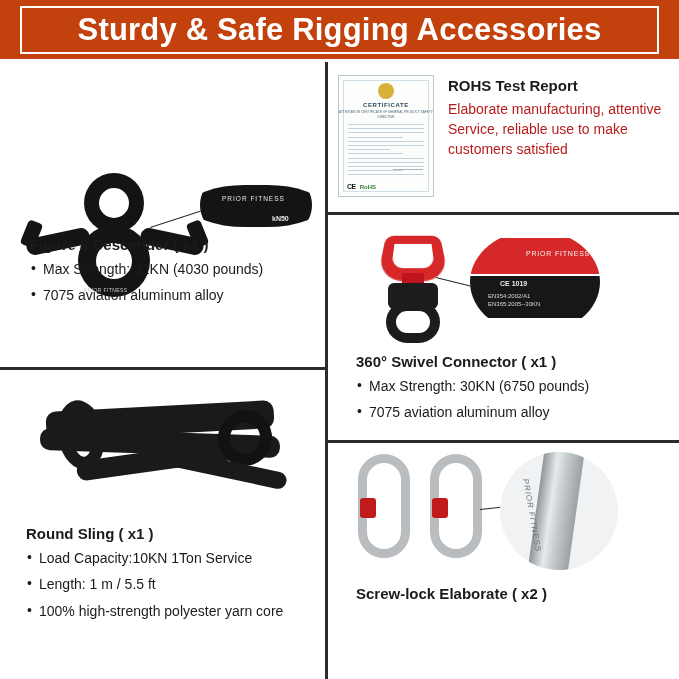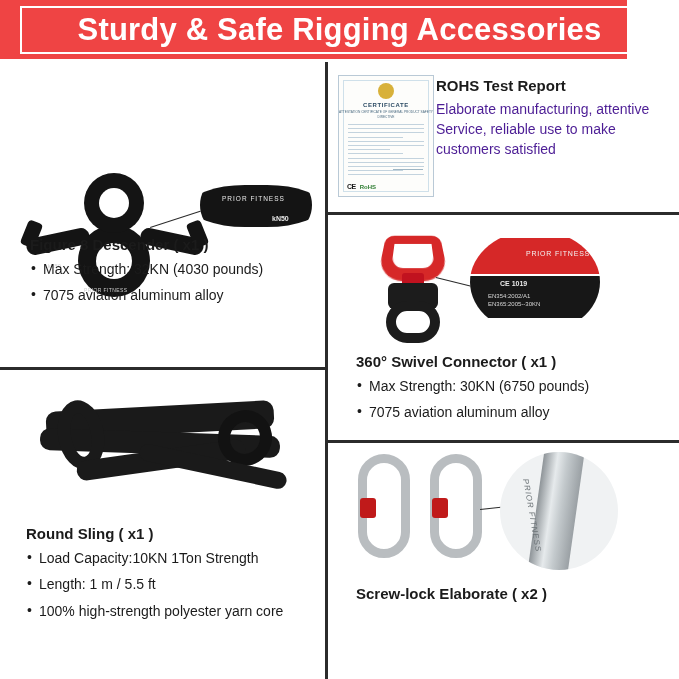--- a/index.html
+++ b/index.html
@@ -12,22 +12,22 @@
     width: 679px; height: 679px;
     position: relative;
     background: #ffffff;
     overflow: hidden;
   }
 
   
   .header {
     position: absolute;
     left: 0; top: 0;
-    width: 627px; height: 62px;
-    background: #ef4444;
+    width: 679px; height: 62px;
+    background: #c2410c;
     border-bottom: 3px solid #ffffff;
   }
   .header-inner {
     position: absolute;
     left: 20px; top: 6px;
     width: 639px; height: 48px;
     border: 2px solid #ffffff;
     display: flex; align-items: center; justify-content: center;
   }
   .header-title {
@@ -69,21 +69,21 @@
     position: relative;
   }
   .bullets li:before {
     content: "\2022";
     position: absolute;
     left: 1px; top: -1px;
     font-size: 14px;
   }
 
   
-  .rohs-wrap { display: flex; padding: 10px 8px 0 10px; }
+  .rohs-wrap { display: flex; gap: 12px; padding: 10px 8px 0 10px; }
   .cert {
     width: 96px; height: 122px;
     background: #fdfdfb;
     border: 1px solid #b9c9d6;
     position: relative;
     flex: 0 0 auto;
     overflow: hidden;
   }
   .cert-inner {
     position: absolute; inset: 4px;
@@ -130,21 +130,21 @@
     position: absolute; right: 10px; bottom: 26px;
     width: 30px; height: 10px;
     border-bottom: 1px solid #9fb6c4;
   }
   .rohs-text { padding-top: 2px; }
   .rohs-title {
     font-size: 15px; font-weight: bold; color: #1b1b1b;
     margin: 0 0 6px 2px;
   }
   .rohs-body {
-    font-size: 14px; color: #4c1d95; line-height: 1.42; margin-left: 2px;
+    font-size: 14px; color: #b91c1c; line-height: 1.42; margin-left: 2px;
   }
 
   
   .art { position: absolute; }
   .leader {
     position: absolute;
     background: #2b2b2b;
     height: 1px;
     transform-origin: 0 0;
   }
@@ -440,21 +440,21 @@
       <div class="strap s2"></div>
       <div class="loop"></div>
       <div class="strap s3"></div>
       <div class="loop2"></div>
       <div class="strap s4"></div>
     </div>
 
     <div style="position:absolute; left:26px; top:155px; width:300px;">
       <div class="item-title">Round Sling  ( x1 )</div>
       <ul class="bullets">
-        <li>Load Capacity:10KN 1Ton Strength</li>
+        <li>Load Capacity:10KN 1Ton Service</li>
         <li>Length: 1 m / 5.5 ft</li>
         <li>100% high-strength polyester yarn core</li>
       </ul>
     </div>
   </div>
 
   <div class="cell" style="left:328px; top:443px; width:351px; height:236px;">
 
     <div class="art cara" style="left:22px; top:9px;">
       <div class="cbody c1"></div>

